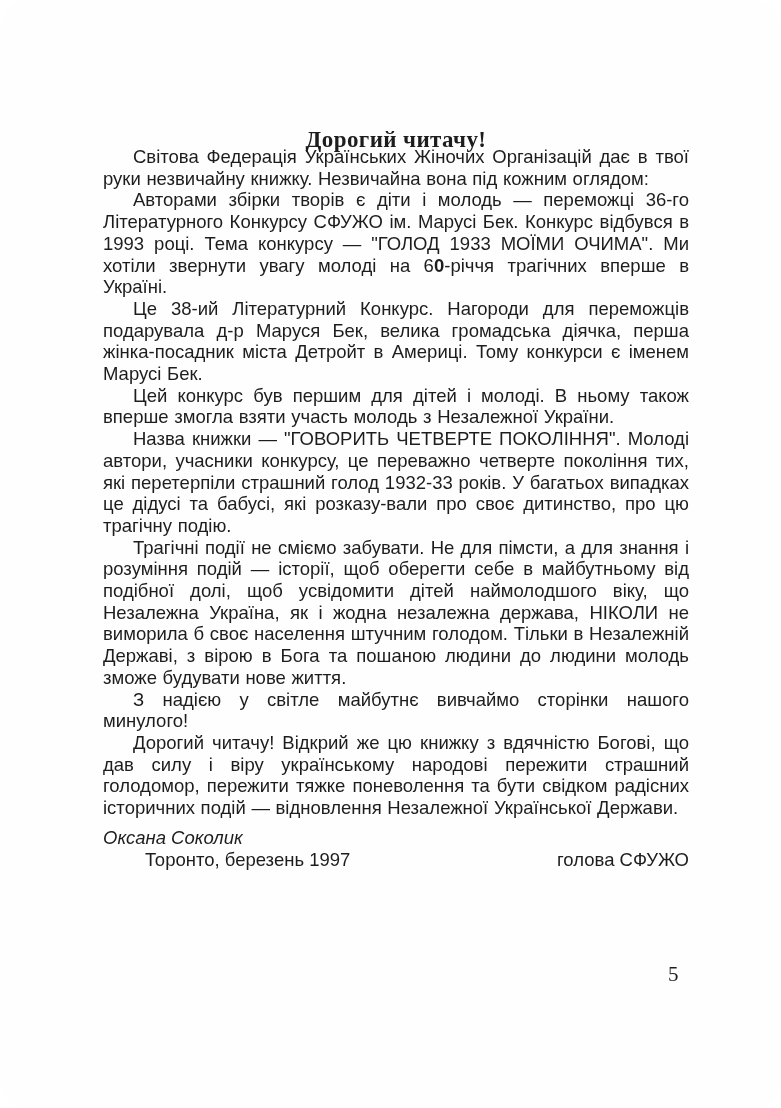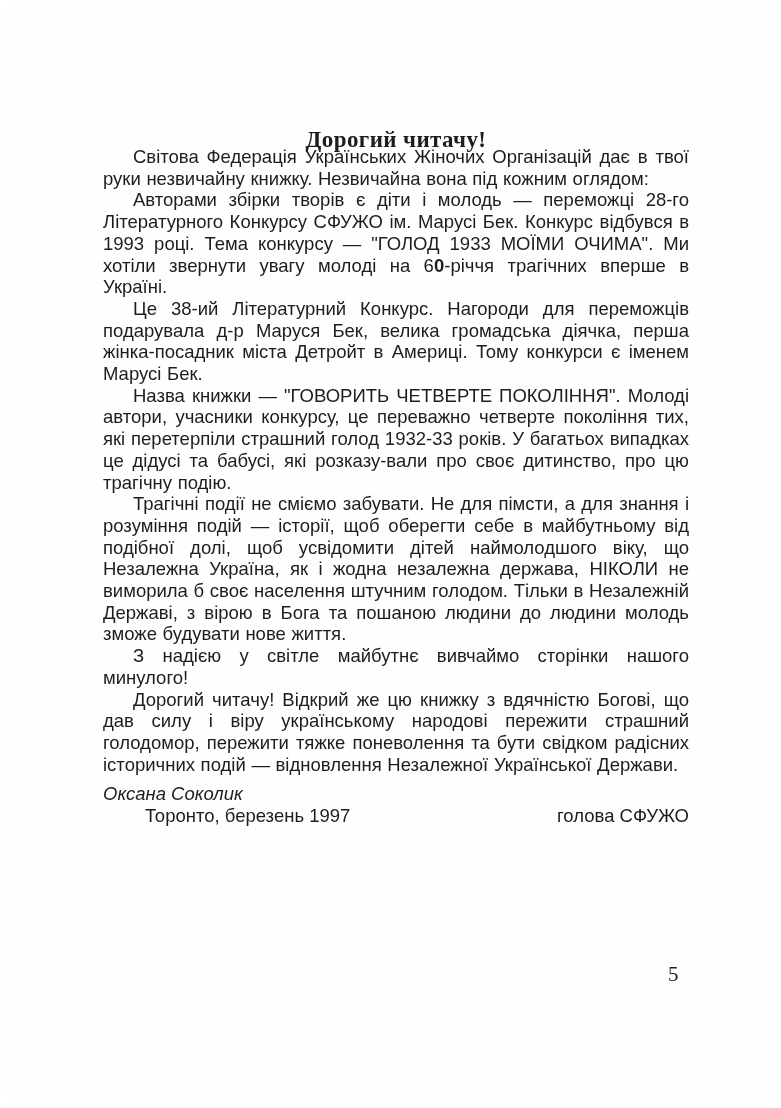--- a/index.html
+++ b/index.html
@@ -76,22 +76,23 @@
 <body>
 
 <div class="page" style="background: rgb(254, 254, 254); color: rgb(29, 29, 29);">
 
   <h1 class="title">Дорогий читачу!</h1>
 
   <div class="body-text">
 
     <div>
         <p><span>Світова Федерація Українських Жіночих Організацій дає в твої руки незвичайну книжку. Незвичайна вона під кожним оглядом:</span></p>
-        <p><span>Авторами збірки творів є діти і молодь — переможці 28-го Літературного Конкурсу СФУЖО ім. Марусі Бек. Конкурс відбувся в 1993 році. Тема конкурсу — "ГОЛОД 1933 МОЇМИ ОЧИМА". Ми хотіли звернути увагу молоді на 6</span><span class="seg-bold">0</span><span>-річчя трагічних вперше в Україні.</span></p>
+        <p><span>Авторами збірки творів є діти і молодь — переможці 36-го Літературного Конкурсу СФУЖО ім. Марусі Бек. Конкурс відбувся в 1993 році. Тема конкурсу — "ГОЛОД 1933 МОЇМИ ОЧИМА". Ми хотіли звернути увагу молоді на 6</span><span class="seg-bold">0</span><span>-річчя трагічних вперше в Україні.</span></p>
         <p><span>Це 38-ий Літературний Конкурс. Нагороди для переможців подарувала д-р Маруся Бек, велика громадська діячка, перша жінка-посадник міста Детройт в Америці. Тому конкурси є іменем Марусі Бек.</span></p>
+        <p><span>Цей конкурс був першим для дітей і молоді. В ньому також вперше змогла взяти участь молодь з Незалежної України.</span></p>
         <p><span>Назва книжки — "ГОВОРИТЬ ЧЕТВЕРТЕ ПОКОЛІННЯ". Молоді автори, учасники конкурсу, це переважно четверте покоління тих, які перетерпіли страшний голод 1932-33 років. У багатьох випадках це дідусі та бабусі, які розказу-вали про своє дитинство, про цю трагічну подію.</span></p>
         <p><span>Трагічні події не сміємо забувати. Не для пімсти, а для знання і розуміння подій — історії, щоб оберегти себе в майбутньому від подібної долі, щоб усвідомити дітей наймолодшого віку, що Незалежна Україна, як і жодна незалежна держава, НІКОЛИ не виморила б своє населення штучним голодом. Тільки в Незалежній Державі, з вірою в Бога та пошаною людини до людини молодь зможе будувати нове життя.</span></p>
         <p><span>З надією у світле майбутнє вивчаймо сторінки нашого минулого!</span></p>
         <p><span>Дорогий читачу! Відкрий же цю книжку з вдячністю Богові, що дав силу і віру українському народові пережити страшний голодомор, пережити тяжке поневолення та бути свідком радісних історичних подій — відновлення Незалежної Української Держави.</span></p>
       </div>
 
     <div class="sig-name">Оксана Соколик</div>
 
     <div class="sig-row">
       <span class="dateline">Торонто, березень 1997</span>

